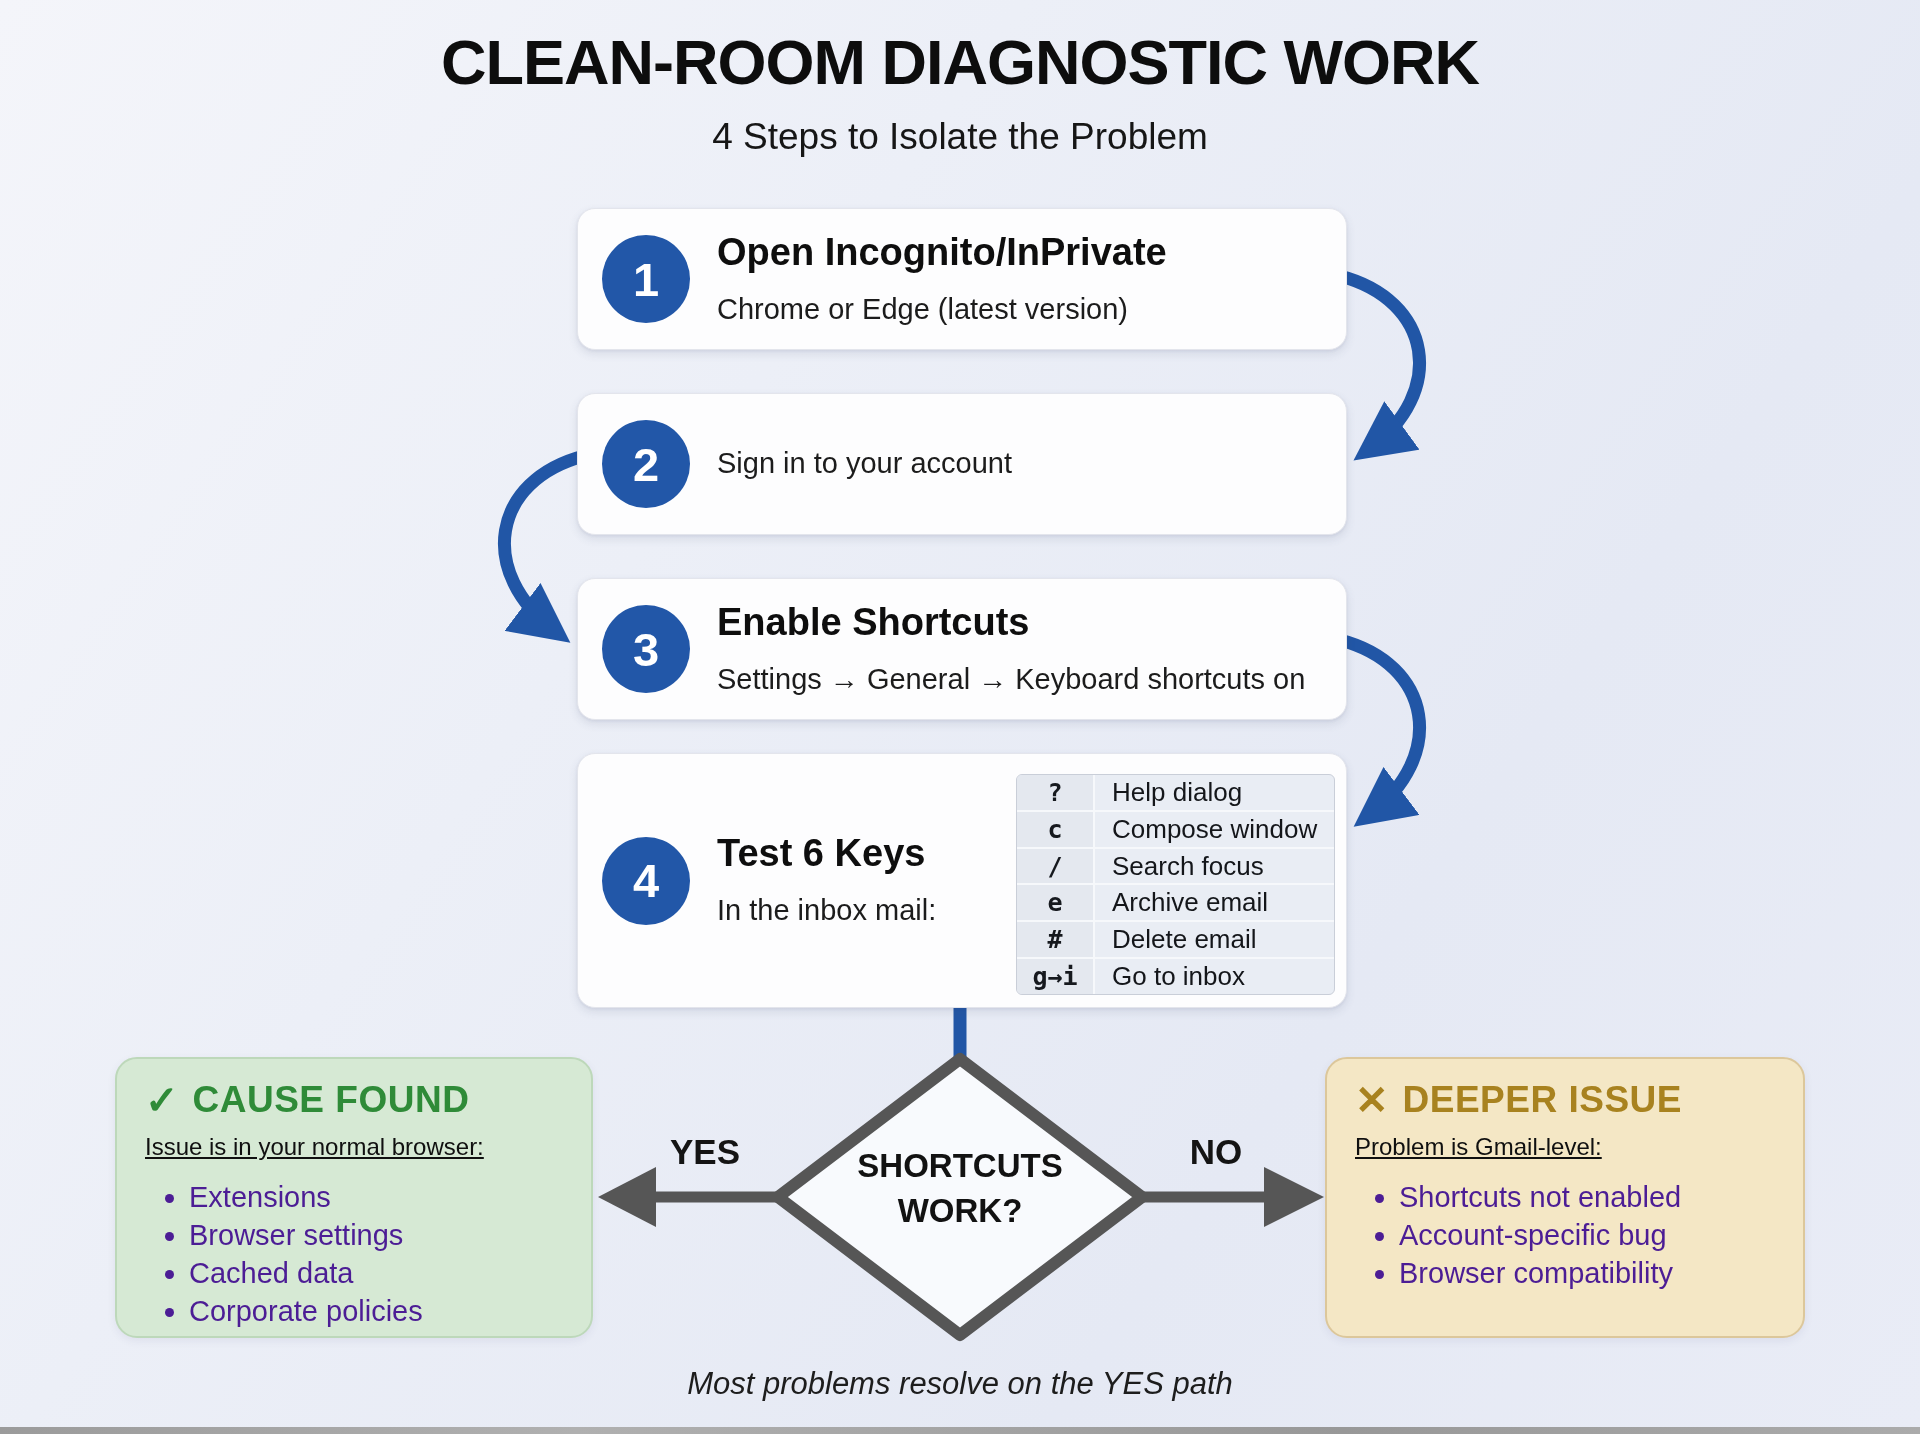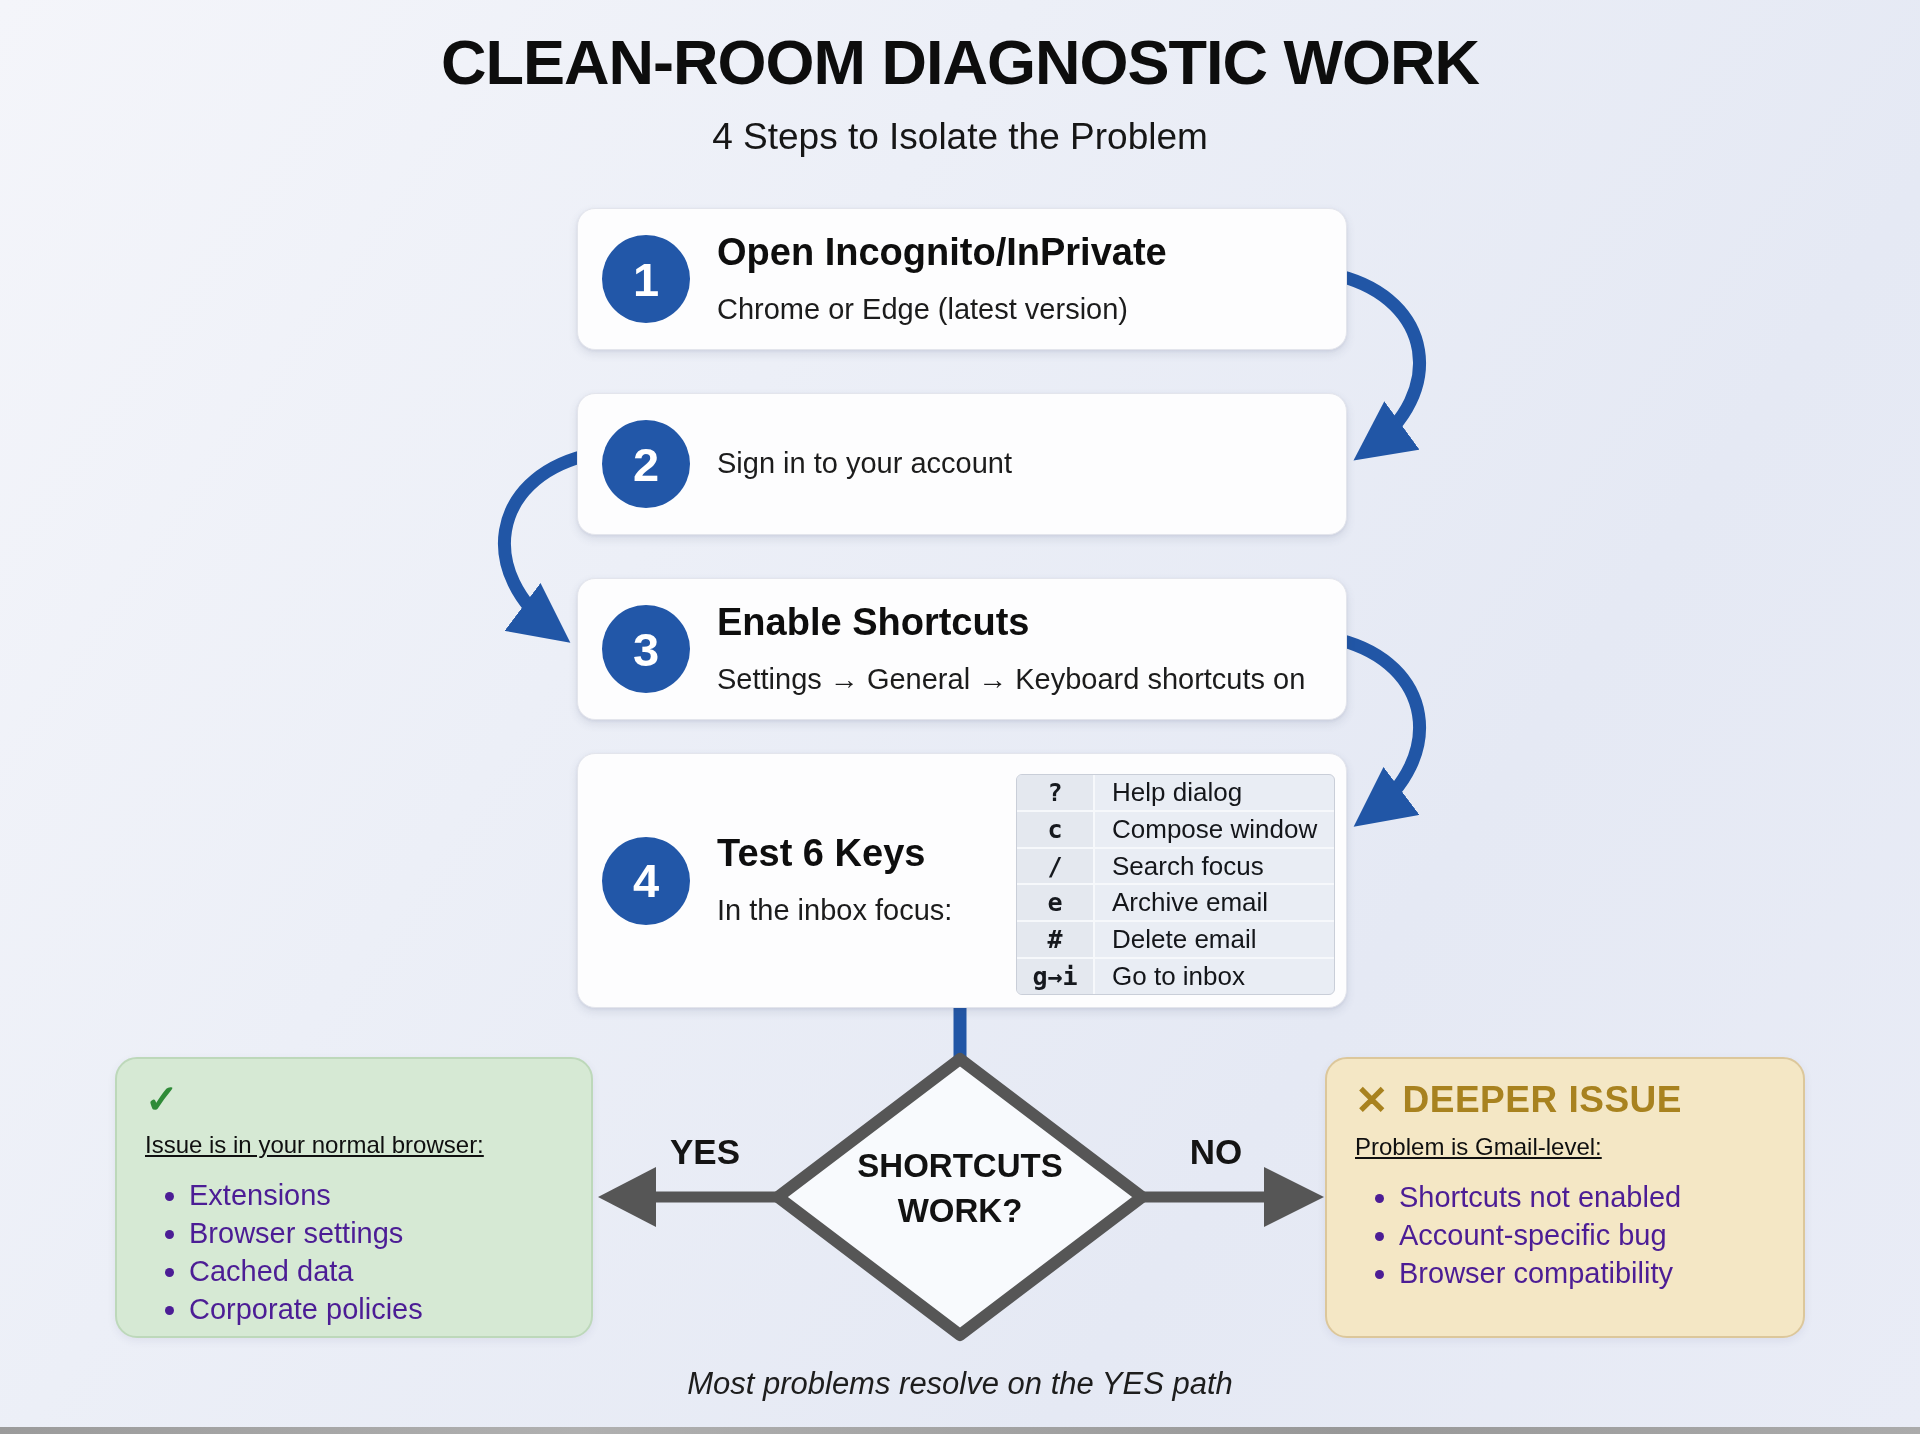--- a/index.html
+++ b/index.html
@@ -147,21 +147,21 @@
     <div class="card-text">
       <div class="card-title">Enable Shortcuts</div>
       <div class="card-desc">Settings → General → Keyboard shortcuts on</div>
     </div>
   </div>
 
   <div class="card card4">
     <div class="num-circle">4</div>
     <div class="card-text">
       <div class="card-title">Test 6 Keys</div>
-      <div class="card-desc">In the inbox focus:</div>
+      <div class="card-desc">In the inbox mail:</div>
     </div>
     <div class="key-table">
       <div class="key-row">
         <div class="key-cell">?</div>
         <div class="action-cell">Help dialog</div>
       </div>
       <div class="key-row">
         <div class="key-cell">c</div>
         <div class="action-cell">Compose window</div>
       </div>
@@ -187,20 +187,21 @@
   <div class="diamond-label">
     <div>SHORTCUTS</div>
     <div>WORK?</div>
   </div>
   <div class="path-label yes-label">YES</div>
   <div class="path-label no-label">NO</div>
 
   <div class="outcome outcome-yes">
     <div class="outcome-title-row">
       <span class="outcome-icon">✓</span>
+      <span class="outcome-title">CAUSE FOUND</span>
     </div>
     <div class="outcome-lead">Issue is in your normal browser:</div>
     <ul>
       <li>Extensions</li>
       <li>Browser settings</li>
       <li>Cached data</li>
       <li>Corporate policies</li>
     </ul>
   </div>
 

